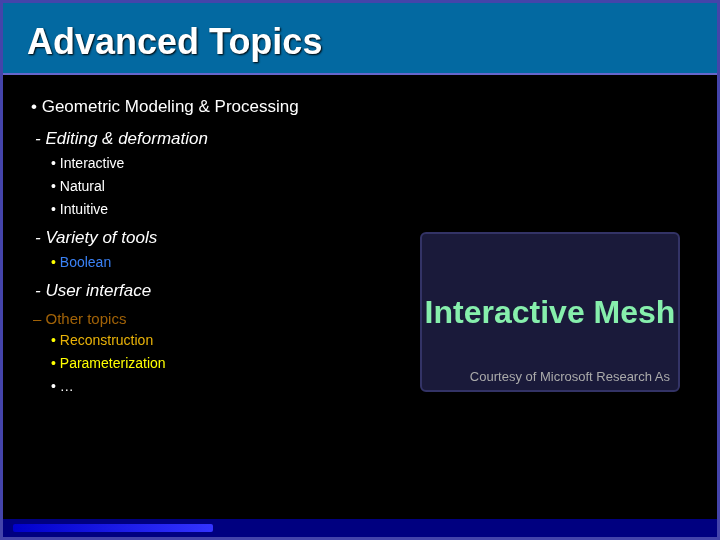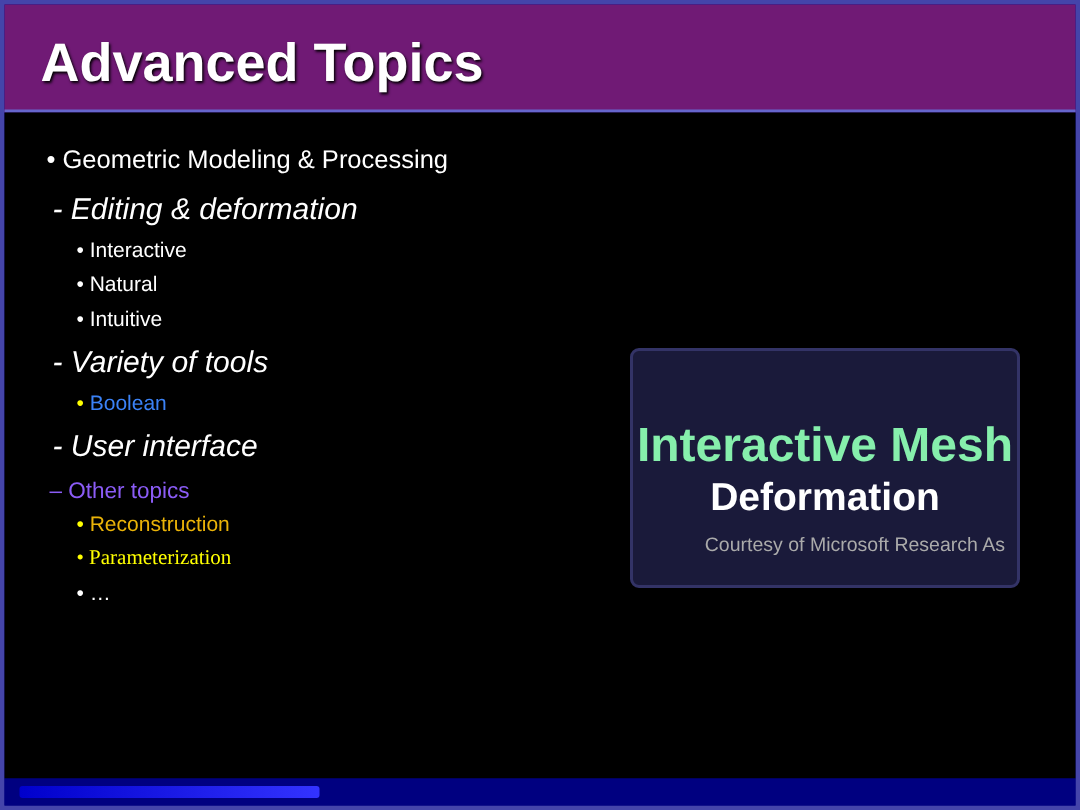--- a/index.html
+++ b/index.html
@@ -16,21 +16,21 @@
       width: 720px;
       height: 540px;
       background: #000080;
       border: 3px solid #4444aa;
       position: relative;
       display: flex;
       flex-direction: column;
     }
 
     .title-bar {
-      background: #701a75;
+      background: #0369a1;
       padding: 18px 24px 10px 24px;
       border-bottom: 2px solid #6666cc;
     }
 
     .title-text {
       font-size: 36px;
       font-weight: bold;
       color: #ffffff;
       font-family: Arial, sans-serif;
       text-shadow: 1px 1px 2px #000;
@@ -62,21 +62,21 @@
     }
 
     .main-bullet {
       font-size: 17px;
       color: #ffffff;
       margin-bottom: 4px;
       margin-top: 4px;
     }
 
     .section-heading {
-      font-size: 20px;
+      font-size: 17px;
       color: #ffffff;
       font-style: italic;
       margin-top: 6px;
       margin-bottom: 2px;
       padding-left: 4px;
     }
 
     .sub-item {
       font-size: 14px;
       color: #ffffff;
@@ -106,21 +106,20 @@
 
     .sub-item.reconstruction {
       color: #eab308;
     }
     .sub-item.reconstruction::before {
       color: #ffff00;
     }
 
     .sub-item.parameterization {
       color: #ffff00;
-      font-family: Liberation Serif, serif;
     }
     .sub-item.parameterization::before {
       color: #ffff00;
     }
 
     .interactive-mesh-box {
       background: #1a1a3a;
       border: 2px solid #333366;
       border-radius: 6px;
       width: 260px;
@@ -146,21 +145,21 @@
       font-weight: bold;
       color: #ffffff;
       text-align: center;
       line-height: 1.2;
     }
 
     .mesh-subtitle {
       font-size: 13px;
       color: #aaaaaa;
       position: absolute;
-      bottom: 20px;
+      bottom: 6px;
       right: 8px;
     }
 
     .bottom-bar {
       height: 18px;
       background: #000080;
       width: 100%;
       display: flex;
       align-items: center;
     }
@@ -168,21 +167,21 @@
     .bottom-accent {
       width: 200px;
       height: 8px;
       background: linear-gradient(to right, #0000cc, #3333ff);
       margin-left: 10px;
       border-radius: 2px;
     }
 
     .other-heading {
       font-size: 15px;
-      color: #8b5cf6;
+      color: #a16207;
       margin-top: 5px;
       margin-bottom: 1px;
       padding-left: 2px;
     }
   </style>
 </head>
 <body>
 
 <div class="slide">
   <div class="title-bar">
@@ -215,21 +214,20 @@
       </div>
       <div class="sub-item reconstruction">Reconstruction</div>
       <div class="sub-item parameterization">Parameterization</div>
       <div class="sub-item">…</div>
 
     </div>
 
     <div class="right-panel">
       <div class="interactive-mesh-box">
         <div class="mesh-title-interactive">Interactive Mesh</div>
-        <div class="mesh-title-deformation">Deformation</div>
         <div class="mesh-subtitle">Courtesy of Microsoft Research As</div>
       </div>
     </div>
   </div>
 
   <div class="bottom-bar">
     <div class="bottom-accent"></div>
   </div>
 </div>
 

